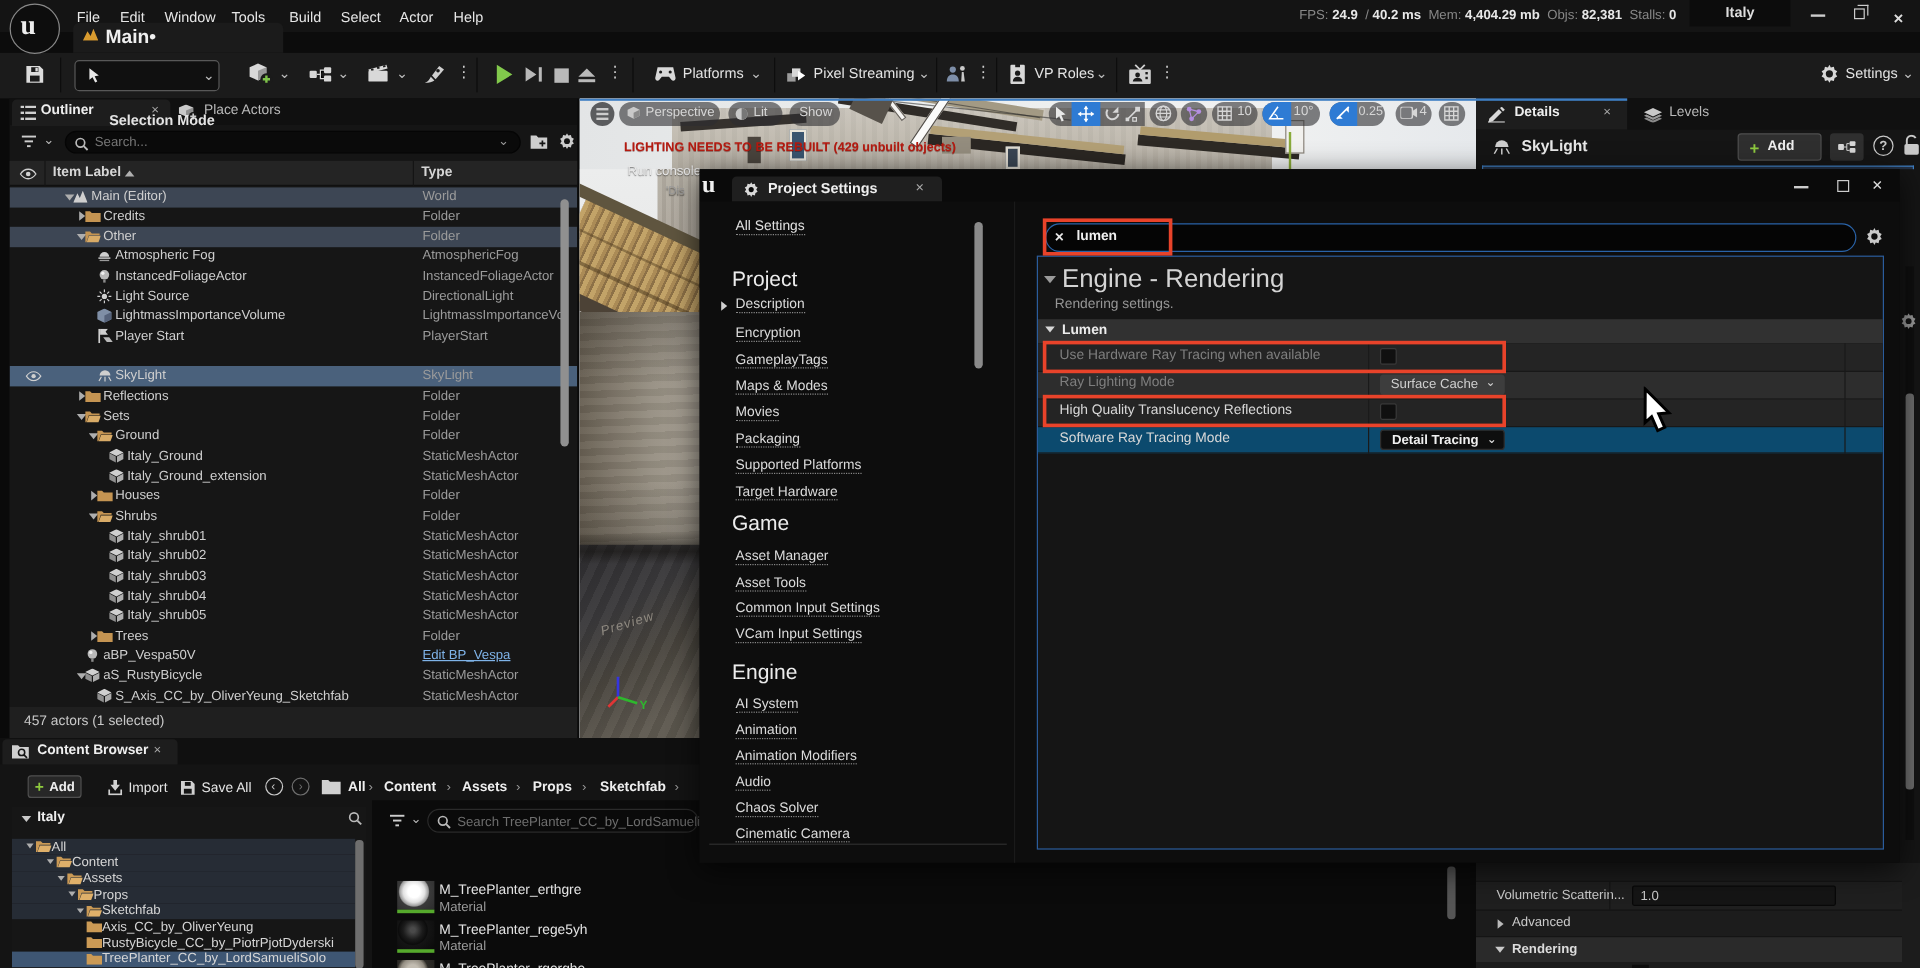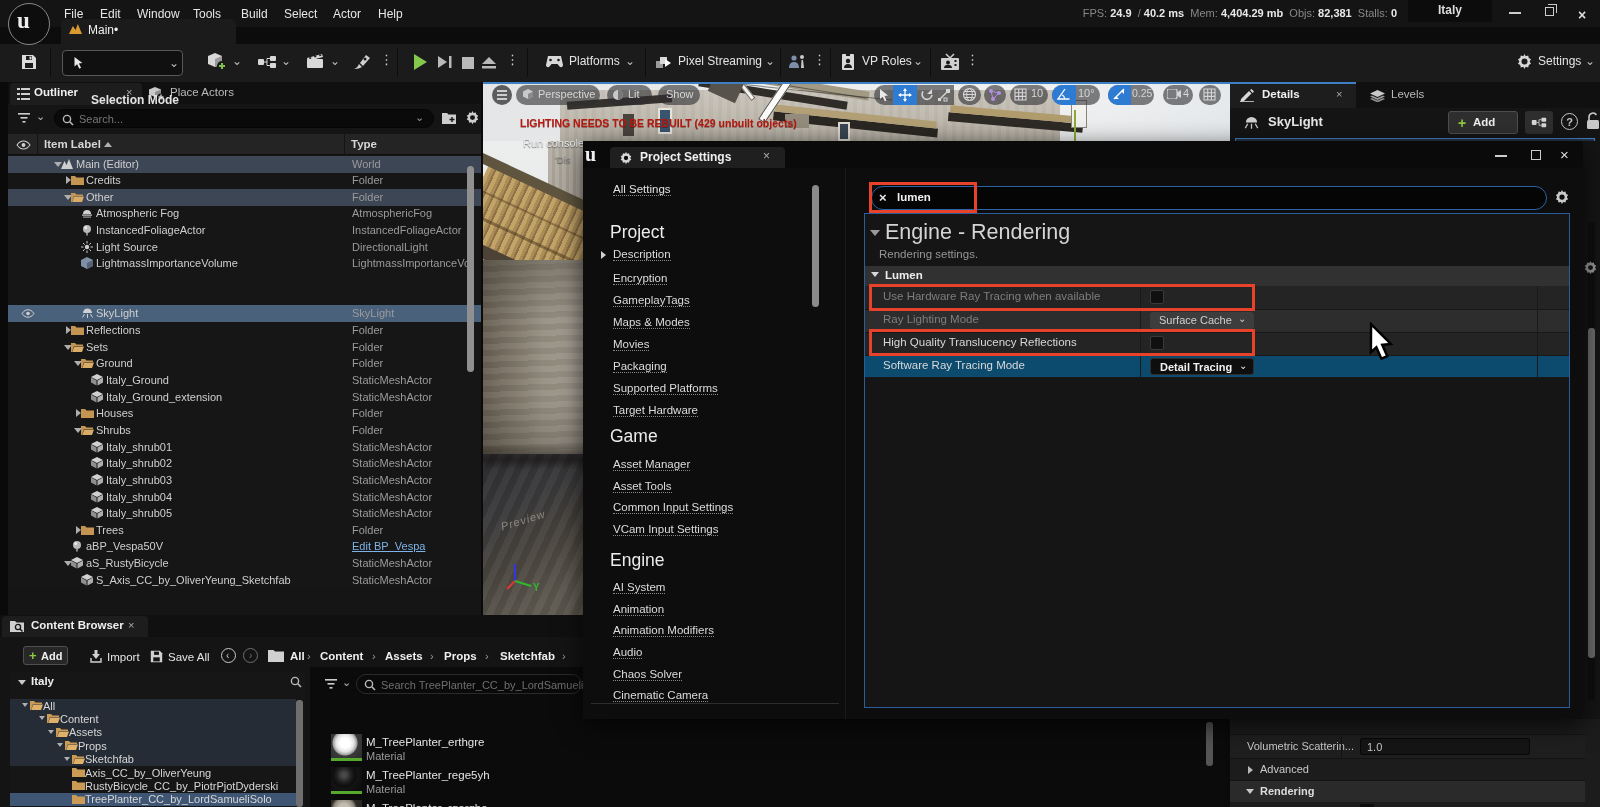--- a/index.html
+++ b/index.html
@@ -27,21 +27,21 @@
 <div class="abs txt" style="top:7px;right:203px;font-size:11px;color:#888;z-index:3;">FPS: <b style="color:#e8e8e8">24.9</b>&nbsp; / <b style="color:#e8e8e8">40.2 ms</b>&nbsp; Mem: <b style="color:#e8e8e8">4,404.29 mb</b>&nbsp; Objs: <b style="color:#e8e8e8">82,381</b>&nbsp; Stalls: <b style="color:#e8e8e8">0</b></div>
 <div class="abs" style="left:1408px;top:0;width:84px;height:22px;background:#0c0c0c;color:#ddd;font-size:12px;font-weight:bold;text-align:center;line-height:21px;z-index:3;">Italy</div>
 <div class="abs" style="left:1509px;top:12px;width:12px;height:2px;background:#ccc;z-index:3;"></div>
 <div class="abs" style="left:1545px;top:7px;width:9px;height:9px;border:1.5px solid #ccc;z-index:3;"></div>
 <div class="abs" style="left:1548px;top:4px;width:9px;height:9px;border-top:1.5px solid #ccc;border-right:1.5px solid #ccc;z-index:3;"></div>
 <div class="abs" style="left:1578px;top:7px;z-index:3;color:#ddd;font-size:14px;font-weight:bold;">×</div>
 
 <div class="abs" style="left:0;top:27px;width:1600px;height:17px;background:#0c0c0c;"></div>
 <div class="abs" id="maintab" style="left:61px;top:19px;width:175px;height:25px;background:#1b1b1b;border-radius:5px 5px 0 0;z-index:2;">
   <span class="abs" style="left:8px;top:5px;width:13px;height:10px;background:#d99b2f;clip-path:polygon(0 100%,30% 20%,50% 60%,68% 0,100% 100%);"></span>
-  <span class="abs" style="left:27px;top:4px;color:#efefef;font-size:12px;font-weight:normal;">Main•</span>
+  <span class="abs" style="left:27px;top:4px;color:#efefef;font-size:16px;font-weight:bold;">Main•</span>
 </div>
 
 <div class="abs" id="toolbar" style="left:0;top:44px;width:1600px;height:38px;background:#1b1b1b;"></div>
 <div id="toolbar-items" class="abs" style="left:0;top:44px;width:1600px;height:38px;z-index:2;color:#e4e4e4;font-size:12px;">
 
   <svg class="abs" style="left:21px;top:10px;" width="16" height="16" viewBox="0 0 16 16">
       <path fill="#dcdcdc" d="M1 1h11l3 3v11H1z"></path>
       <rect x="4" y="9" width="8" height="5" fill="#1b1b1b"></rect>
       <rect x="5" y="2" width="6" height="4" fill="#1b1b1b"></rect>
       <rect x="8.5" y="2.5" width="2" height="3" fill="#dcdcdc"></rect>
@@ -205,20 +205,23 @@
       </svg>
     <span class="abs" style="left:29px;top:0;width:1px;height:21px;background:#141414;"></span>
     <span class="abs txt" style="left:36px;top:4px;color:#d6d6d6;font-size:11.5px;font-weight:bold;">Item Label</span>
     <span class="abs" style="left:96px;top:8px;width:0;height:0;border-left:4px solid transparent;border-right:4px solid transparent;border-bottom:5px solid #b0b0b0;"></span>
     <span class="abs" style="left:336px;top:0;width:1px;height:21px;background:#141414;"></span>
     <span class="abs txt" style="left:343px;top:4px;color:#d6d6d6;font-size:11.5px;font-weight:bold;">Type</span>
   </div>
 
   <div class="abs" style="left:459px;top:84px;width:7px;height:206px;background:#909090;border-radius:3.5px;z-index:3;"></div>
 
+  <div class="abs" style="left:0;top:507px;width:473px;height:26px;background:#1f1f1f;z-index:3;">
+    <span class="abs txt" style="left:12px;top:6px;color:#c9c9c9;font-size:11.5px;">457 actors (1 selected)</span>
+  </div>
   <div id="outl-rows">
       <div class="abs" style="left:0;top:73.5px;width:473px;height:433px;background:#161616;overflow:hidden;">
 <div class="abs" style="left:0;top:0.0px;width:473px;height:17px;background:#3d4654;">
 <span class="abs" style="left:46px;top:6px;width:0;height:0;border-left:4px solid transparent;border-right:4px solid transparent;border-top:5px solid #aeaeae;"></span>
 <svg class="abs" style="left:53px;top:3px" width="12" height="10" viewBox="0 0 12 10">
             <path fill="#cfcfcf" d="M0 10L3.5 2l2 4L8 0l4 10z"></path>
           </svg>
 <span class="abs txt" style="left:68px;top:2px;color:#cfcfcf;font-size:11px;">Main (Editor)</span>
 <span class="abs txt" style="left:344px;top:2px;color:#9b9b9b;font-size:11px;">World</span>
 </div>
@@ -267,20 +270,29 @@
 <span class="abs txt" style="left:88px;top:2px;color:#cfcfcf;font-size:11px;">Light Source</span>
 <span class="abs txt" style="left:344px;top:2px;color:#9b9b9b;font-size:11px;">DirectionalLight</span>
 </div>
 <div class="abs" style="left:0;top:99.9px;width:473px;height:17px;">
 <svg class="abs" style="left:73px;top:2px" width="12" height="12" viewBox="0 0 12 12">
             <path fill="#7f8fa6" d="M6 0l6 3v6l-6 3-6-3V3z"></path>
             <path fill="#55627a" d="M6 6l6-3v6l-6 3z"></path>
           </svg>
 <span class="abs txt" style="left:88px;top:2px;color:#cfcfcf;font-size:11px;">LightmassImportanceVolume</span>
 <span class="abs txt" style="left:344px;top:2px;color:#9b9b9b;font-size:11px;">LightmassImportanceVol</span>
+</div>
+<div class="abs" style="left:0;top:116.5px;width:473px;height:17px;">
+<svg class="abs" style="left:73px;top:2px" width="13" height="12" viewBox="0 0 13 12">
+            <rect x="1" y="0" width="1.4" height="12" fill="#cfcfcf"></rect>
+            <path fill="#cfcfcf" d="M2.4 0H9L7 2.5 9 5H2.4z"></path>
+            <path fill="#b9b9b9" d="M5 7h5l3 4H8z"></path>
+          </svg>
+<span class="abs txt" style="left:88px;top:2px;color:#cfcfcf;font-size:11px;">Player Start</span>
+<span class="abs txt" style="left:344px;top:2px;color:#9b9b9b;font-size:11px;">PlayerStart</span>
 </div>
 <div class="abs" style="left:0;top:133.2px;width:473px;height:17px;margin-top:16px;">
 <svg class="abs" style="left:73px;top:2px" width="12" height="12" viewBox="0 0 12 12">
             <circle cx="6" cy="5" r="4" fill="#b9b9b9"></circle>
             <circle cx="4.7" cy="3.7" r="1.4" fill="#efefef"></circle>
             <rect x="5" y="9" width="2" height="2.5" fill="#8a8a8a"></rect>
           </svg>
 <span class="abs txt" style="left:88px;top:2px;color:#cfcfcf;font-size:11px;">Sky Sphere</span>
 <span class="abs txt" style="left:344px;top:2px;color:#7fb3e8;font-size:11px;text-decoration:underline;">Edit BP_Sky_Sphere</span>
 </div>

